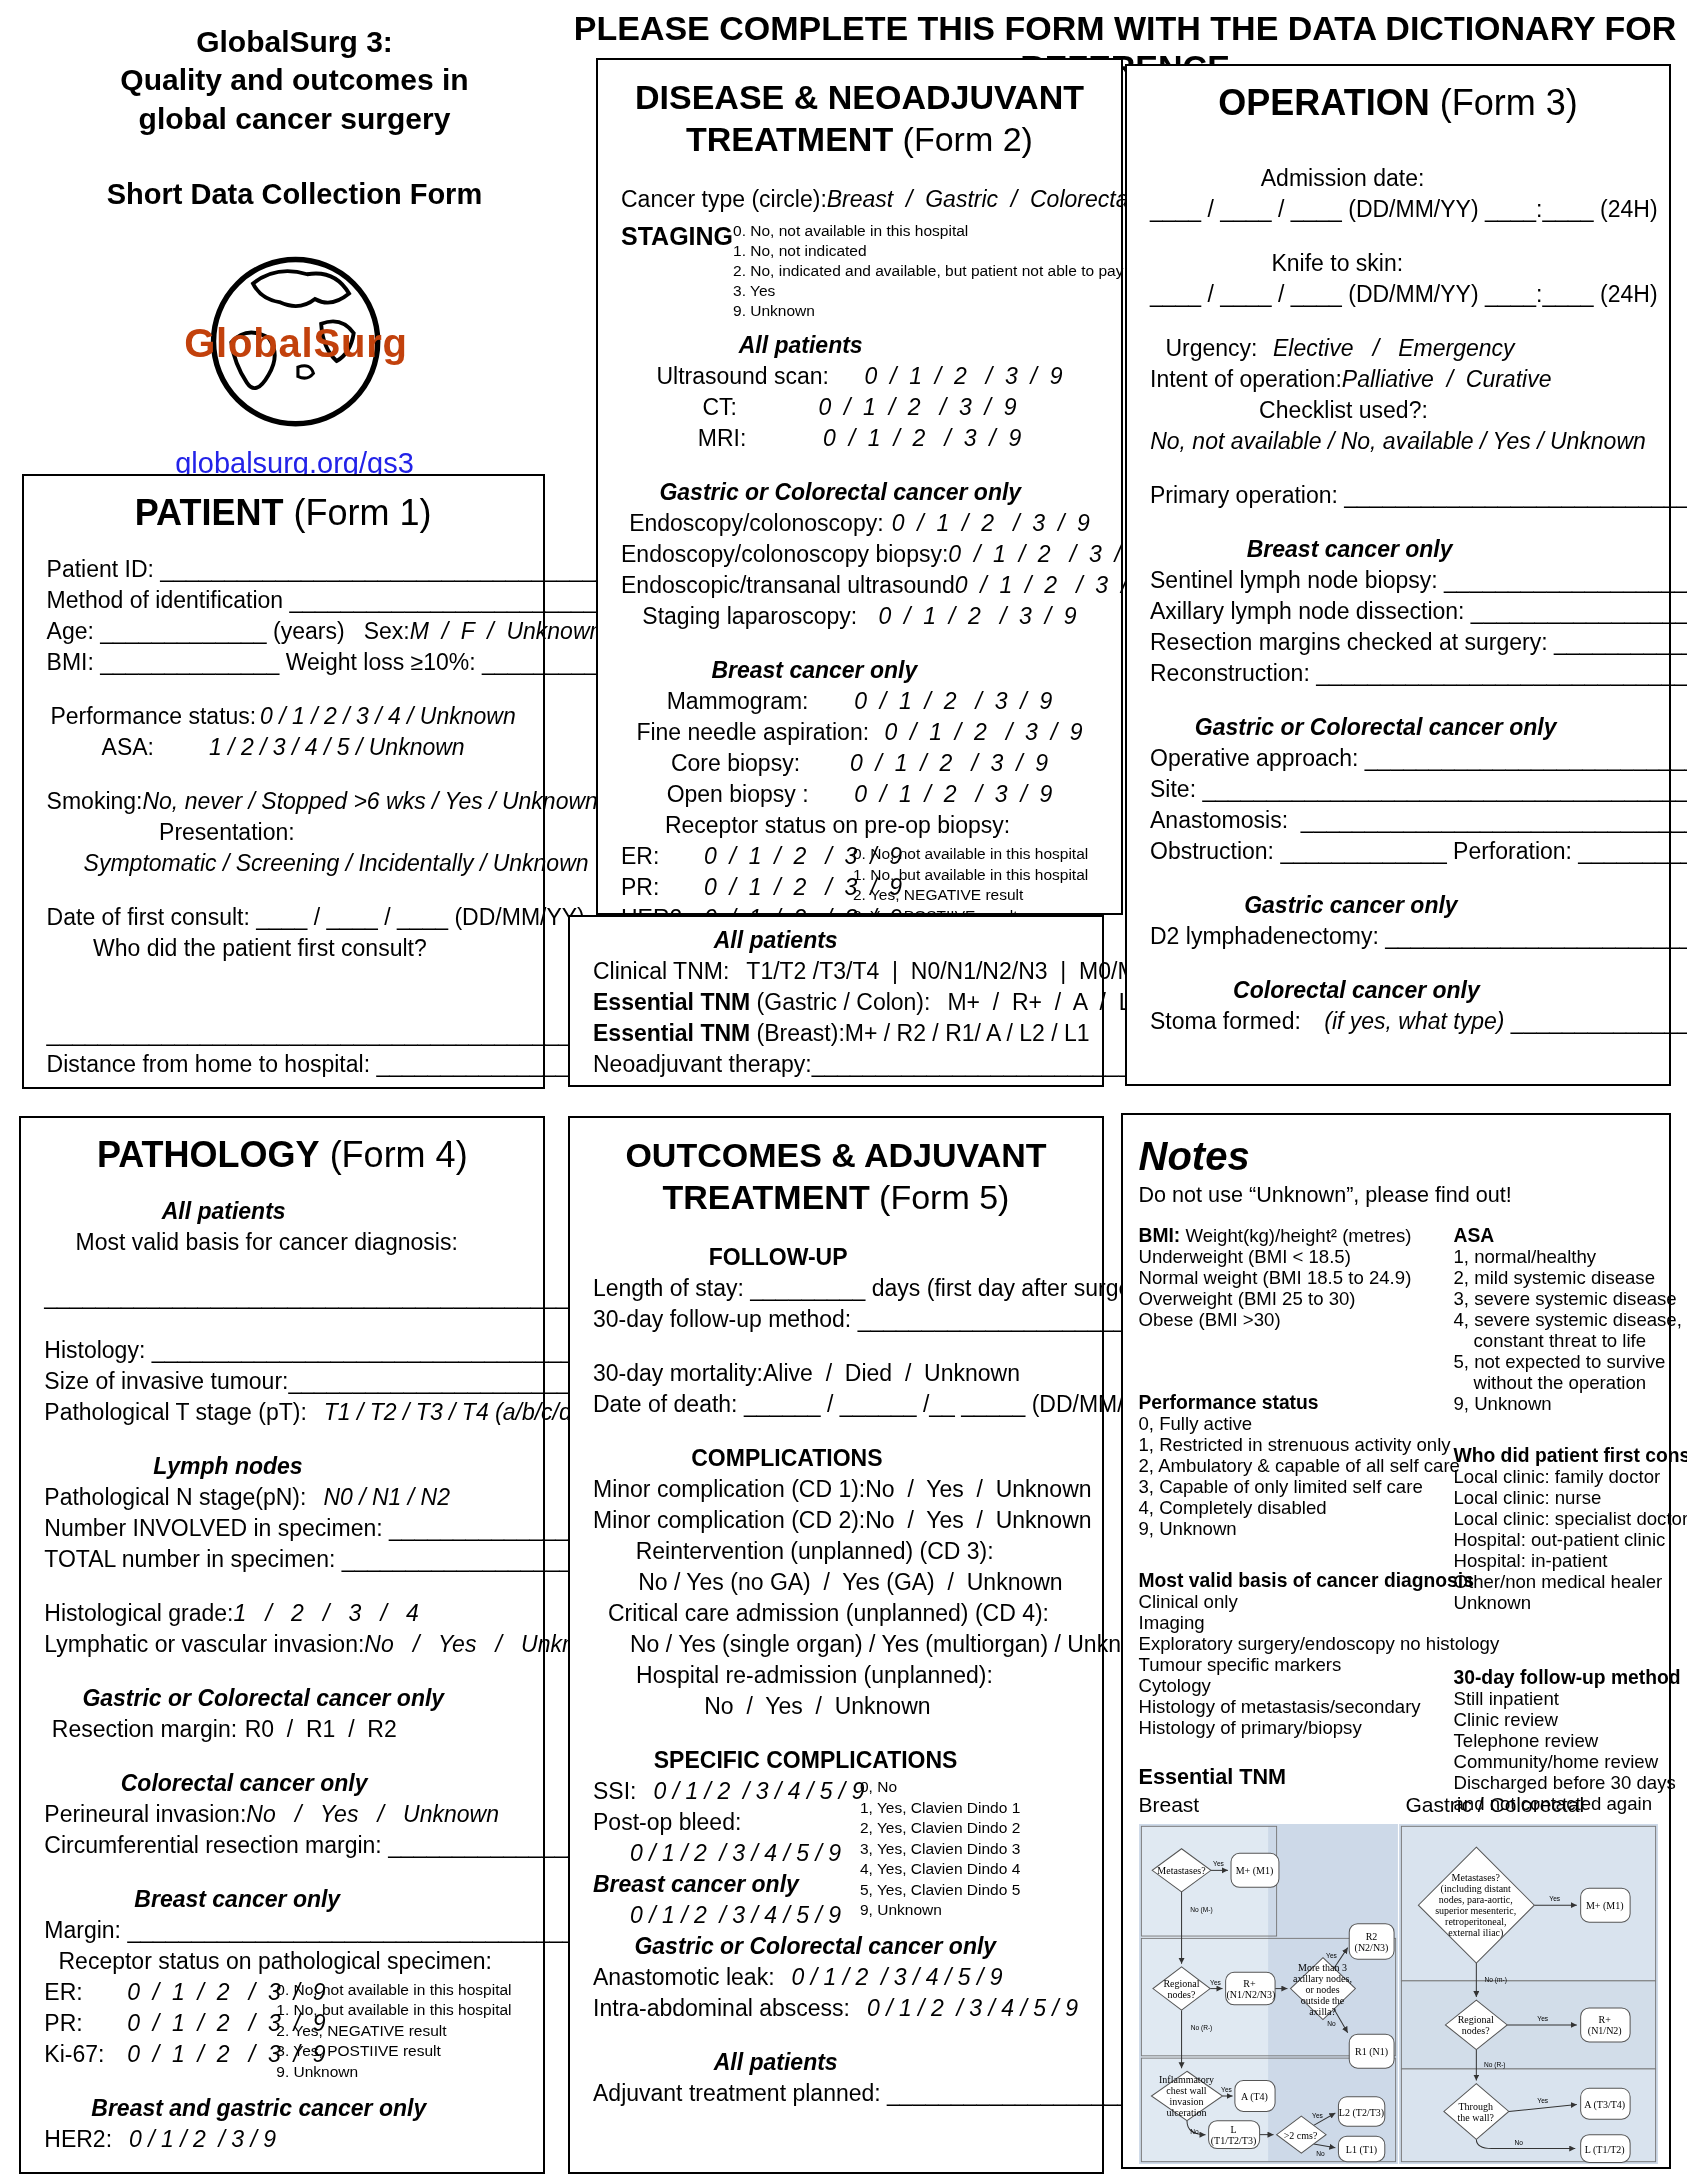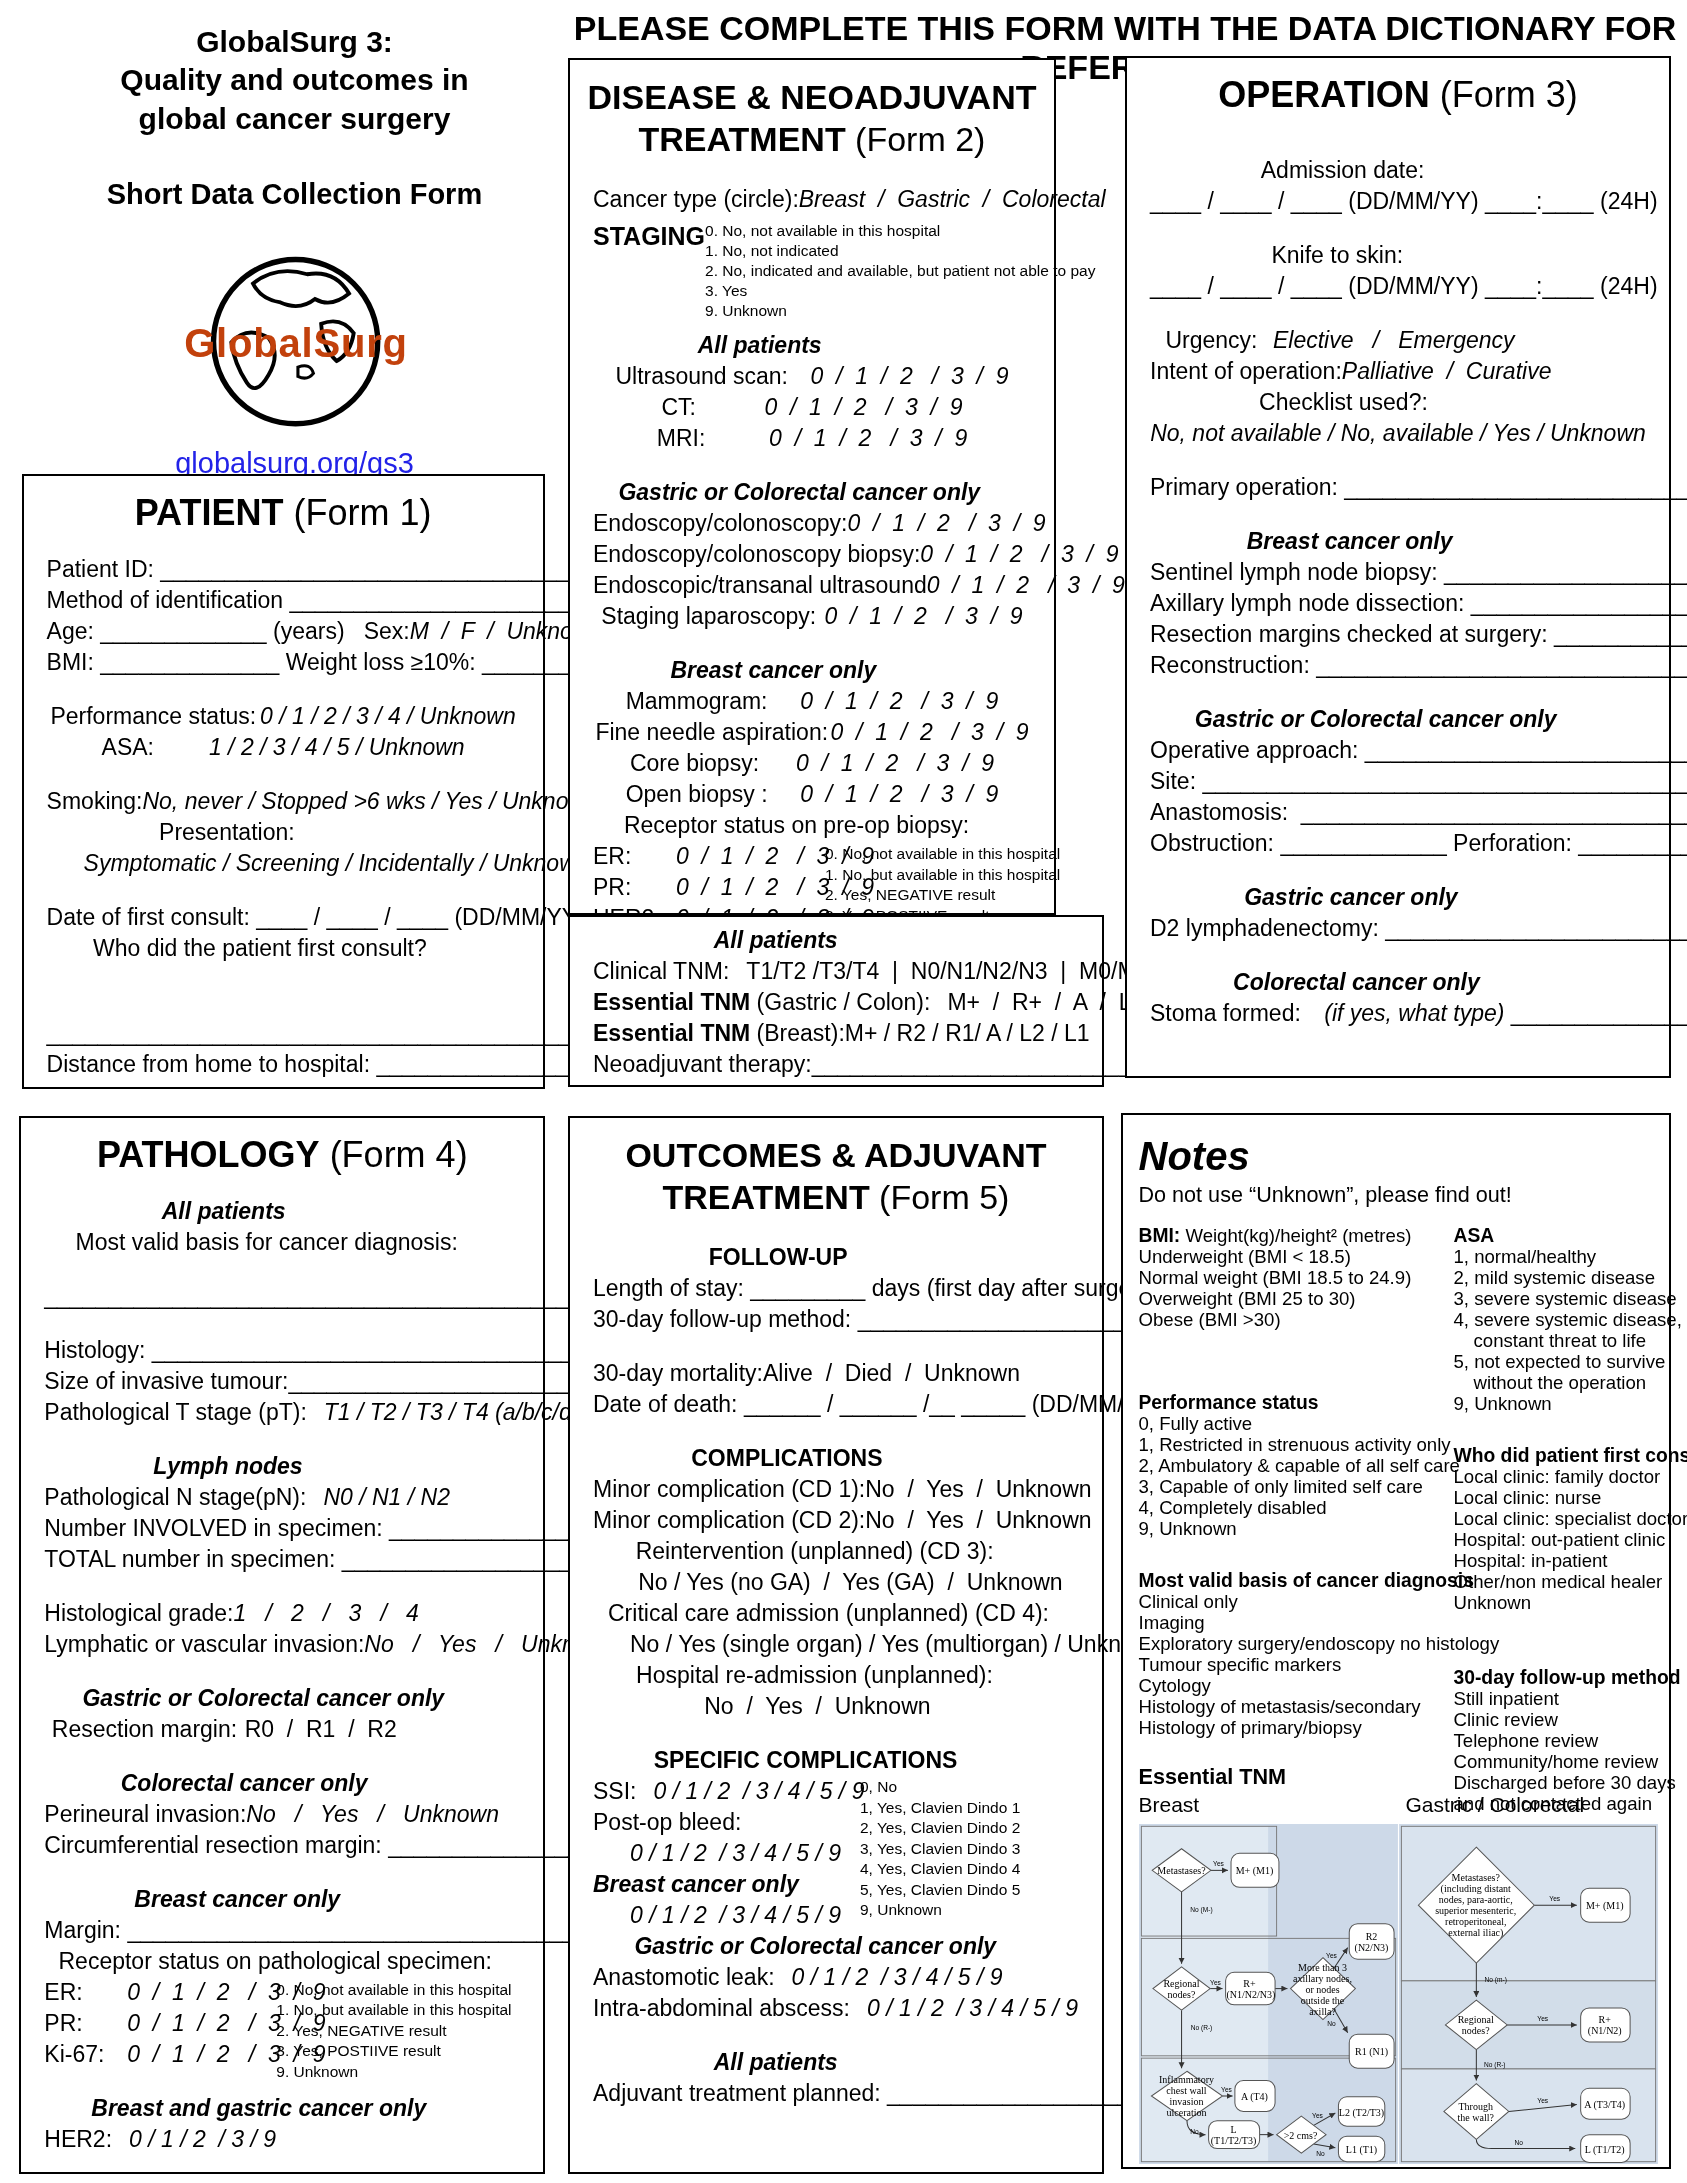--- a/index.html
+++ b/index.html
@@ -15,23 +15,23 @@
 
   .logo{position:absolute;left:205px;top:251px;width:182px;height:182px;}
   .logo svg{position:absolute;left:0;top:0;}
   .logo-text{position:absolute;top:70px;left:-46px;width:274px;text-align:center;
              color:#c2410c;font-size:40px;font-weight:bold;letter-spacing:0.8px;}
   .sitelink{position:absolute;left:43px;top:447px;width:503px;text-align:center;
             font-size:29px;color:#2222e8;text-decoration:underline;cursor:pointer;}
 
   .panel{position:absolute;border:2.3px solid #000;background:#fff;box-sizing:border-box;}
   .p-form1 {left:21.6px;  top:474px;  width:523px; height:615px;}
-  .p-form2a{left:568px; top:58px;   width:488px; height:857px;}
+  .p-form2a{left:596px; top:58px;   width:527px; height:857px;}
   .p-form2b{left:568px; top:915px; width:536px; height:172px;}
-  .p-form3 {left:1125px;top:56px;   width:546px; height:1022px;}
+  .p-form3 {left:1125px;top:64px;   width:546px; height:1022px;}
   .p-form4 {left:19.3px;  top:1116px; width:526px; height:1058px;}
   .p-form5 {left:568px; top:1116px; width:536px; height:1058px;}
   .p-notes {left:1121px;top:1113px; width:550px; height:1056px;}
 
   .ptitle{text-align:center;font-size:36px;margin:15.5px 6.2px 20px;}
   .ptitle b{font-weight:bold;}
   .ptitle.two{font-size:34px;line-height:1.25;margin-bottom:23px;}
   .pbody{padding:0 23px;}
 
   .fline{display:flex;align-items:center;justify-content:space-between;

